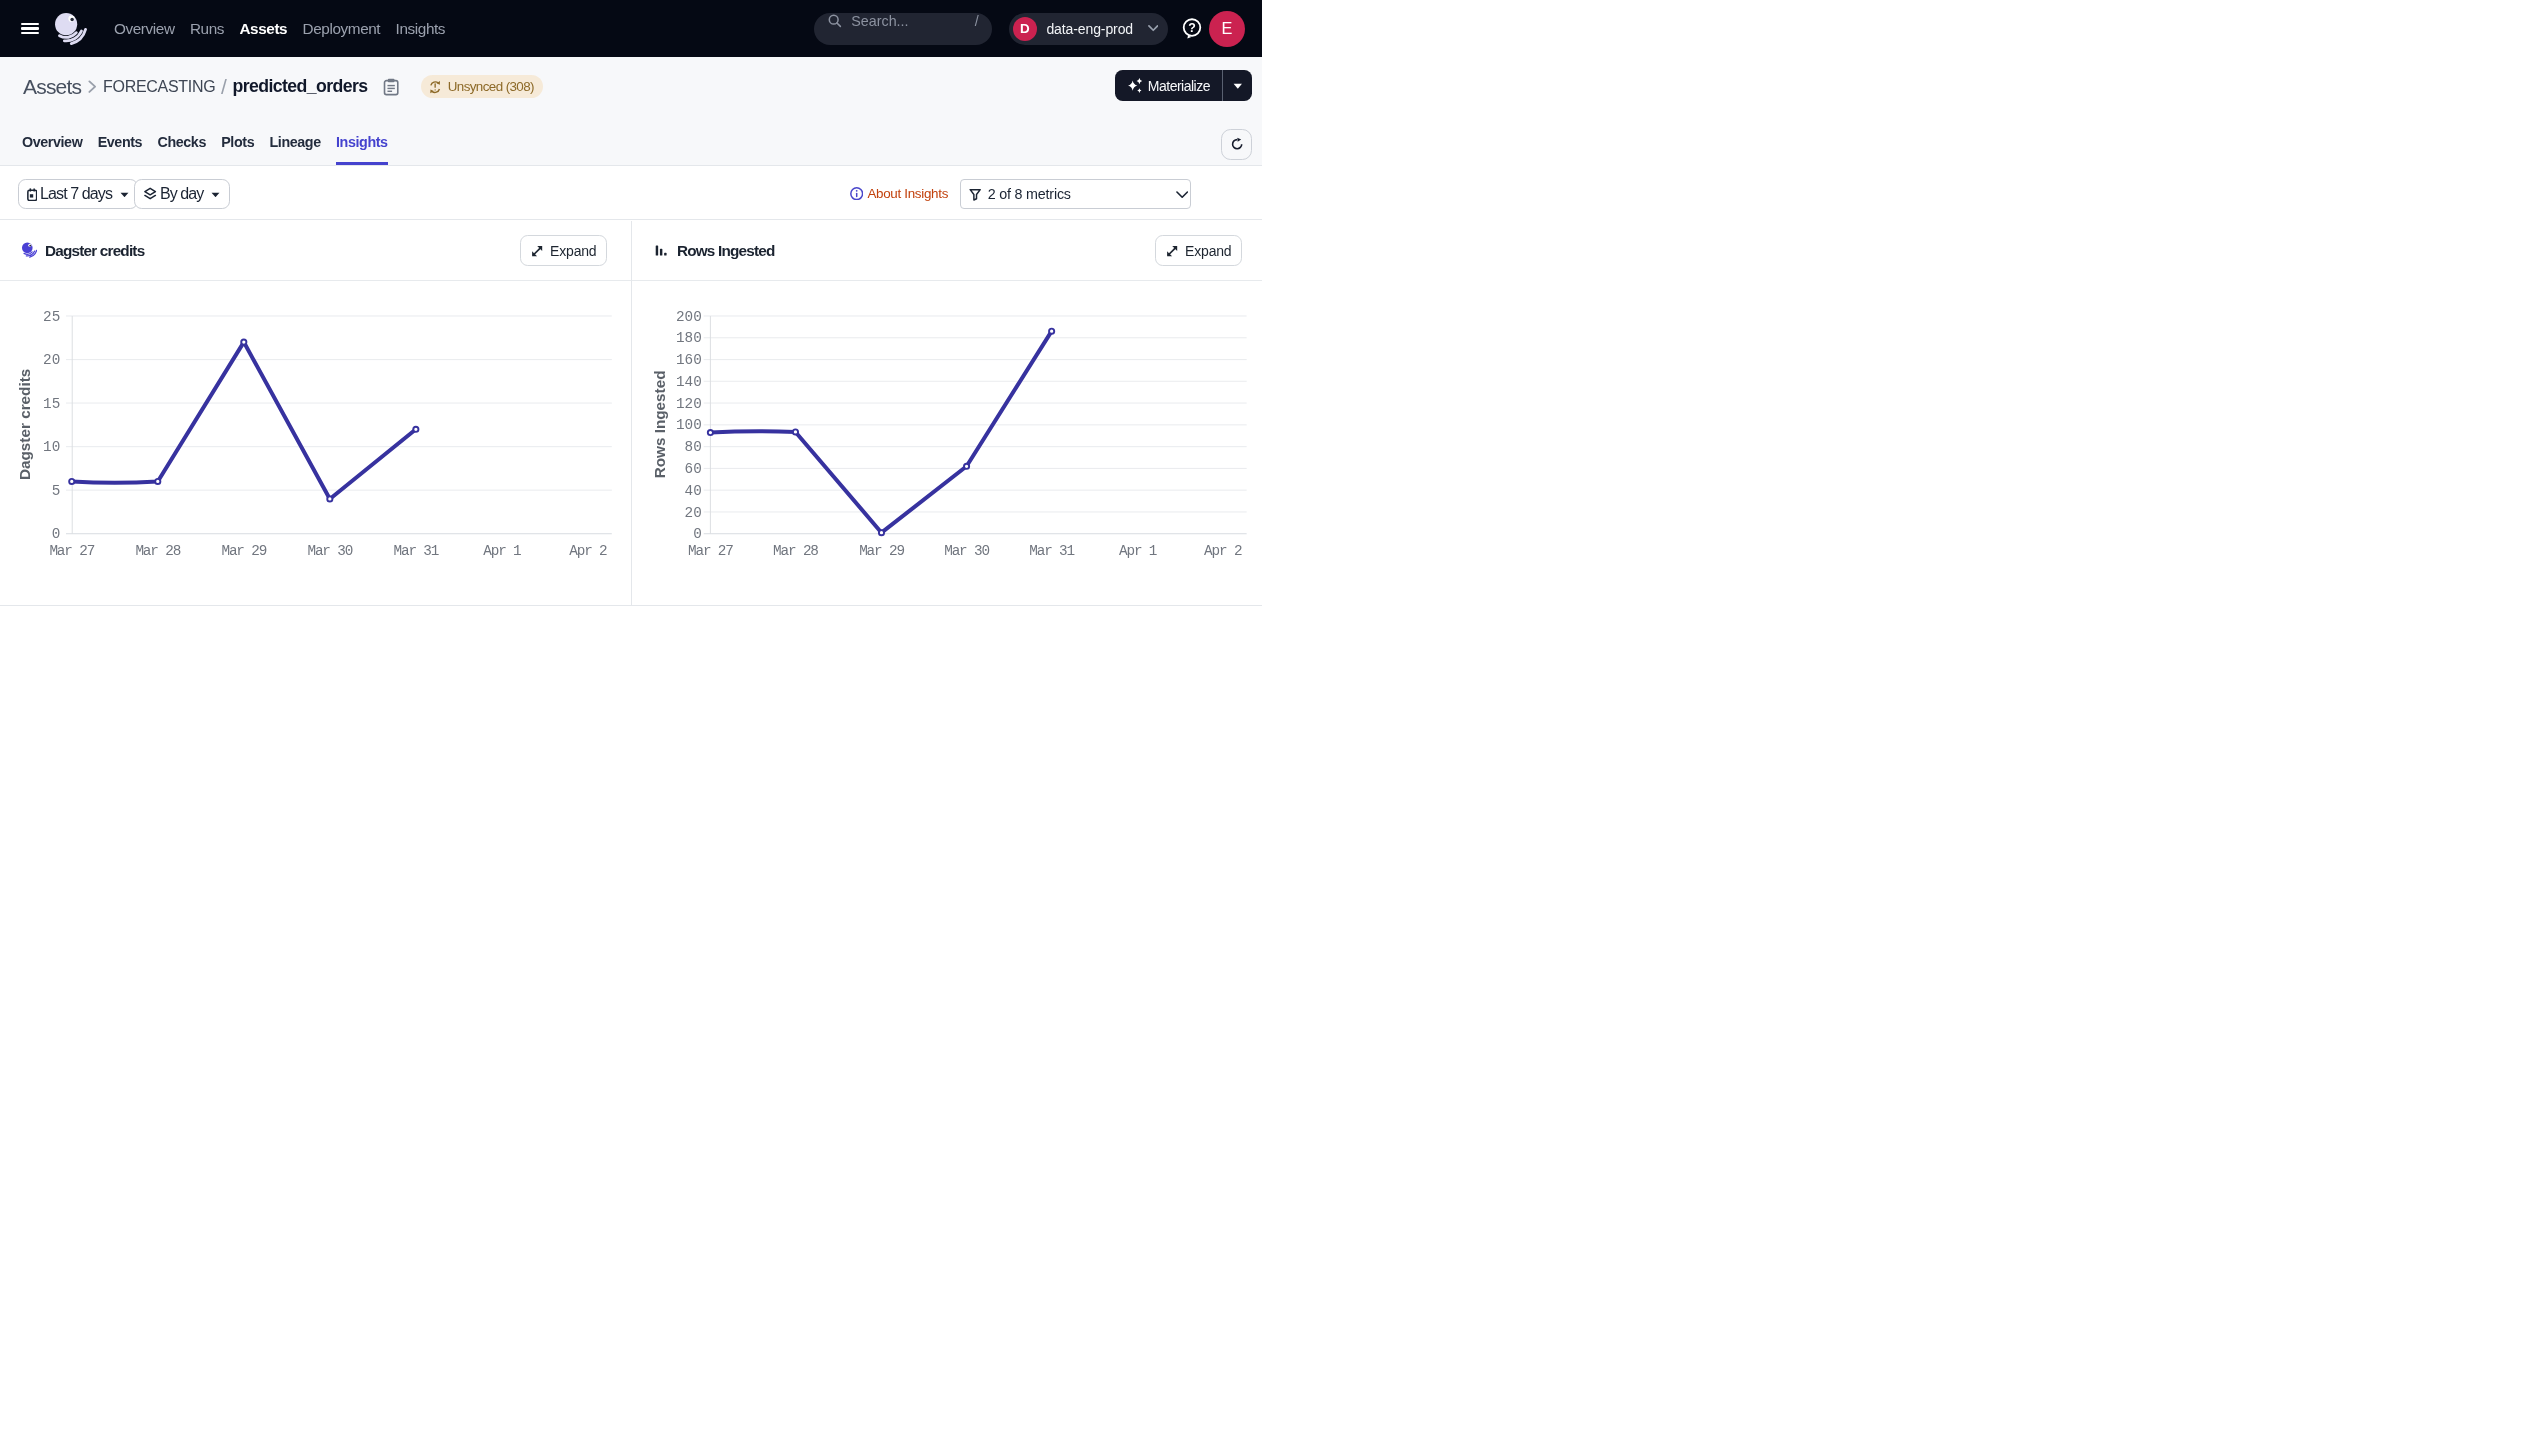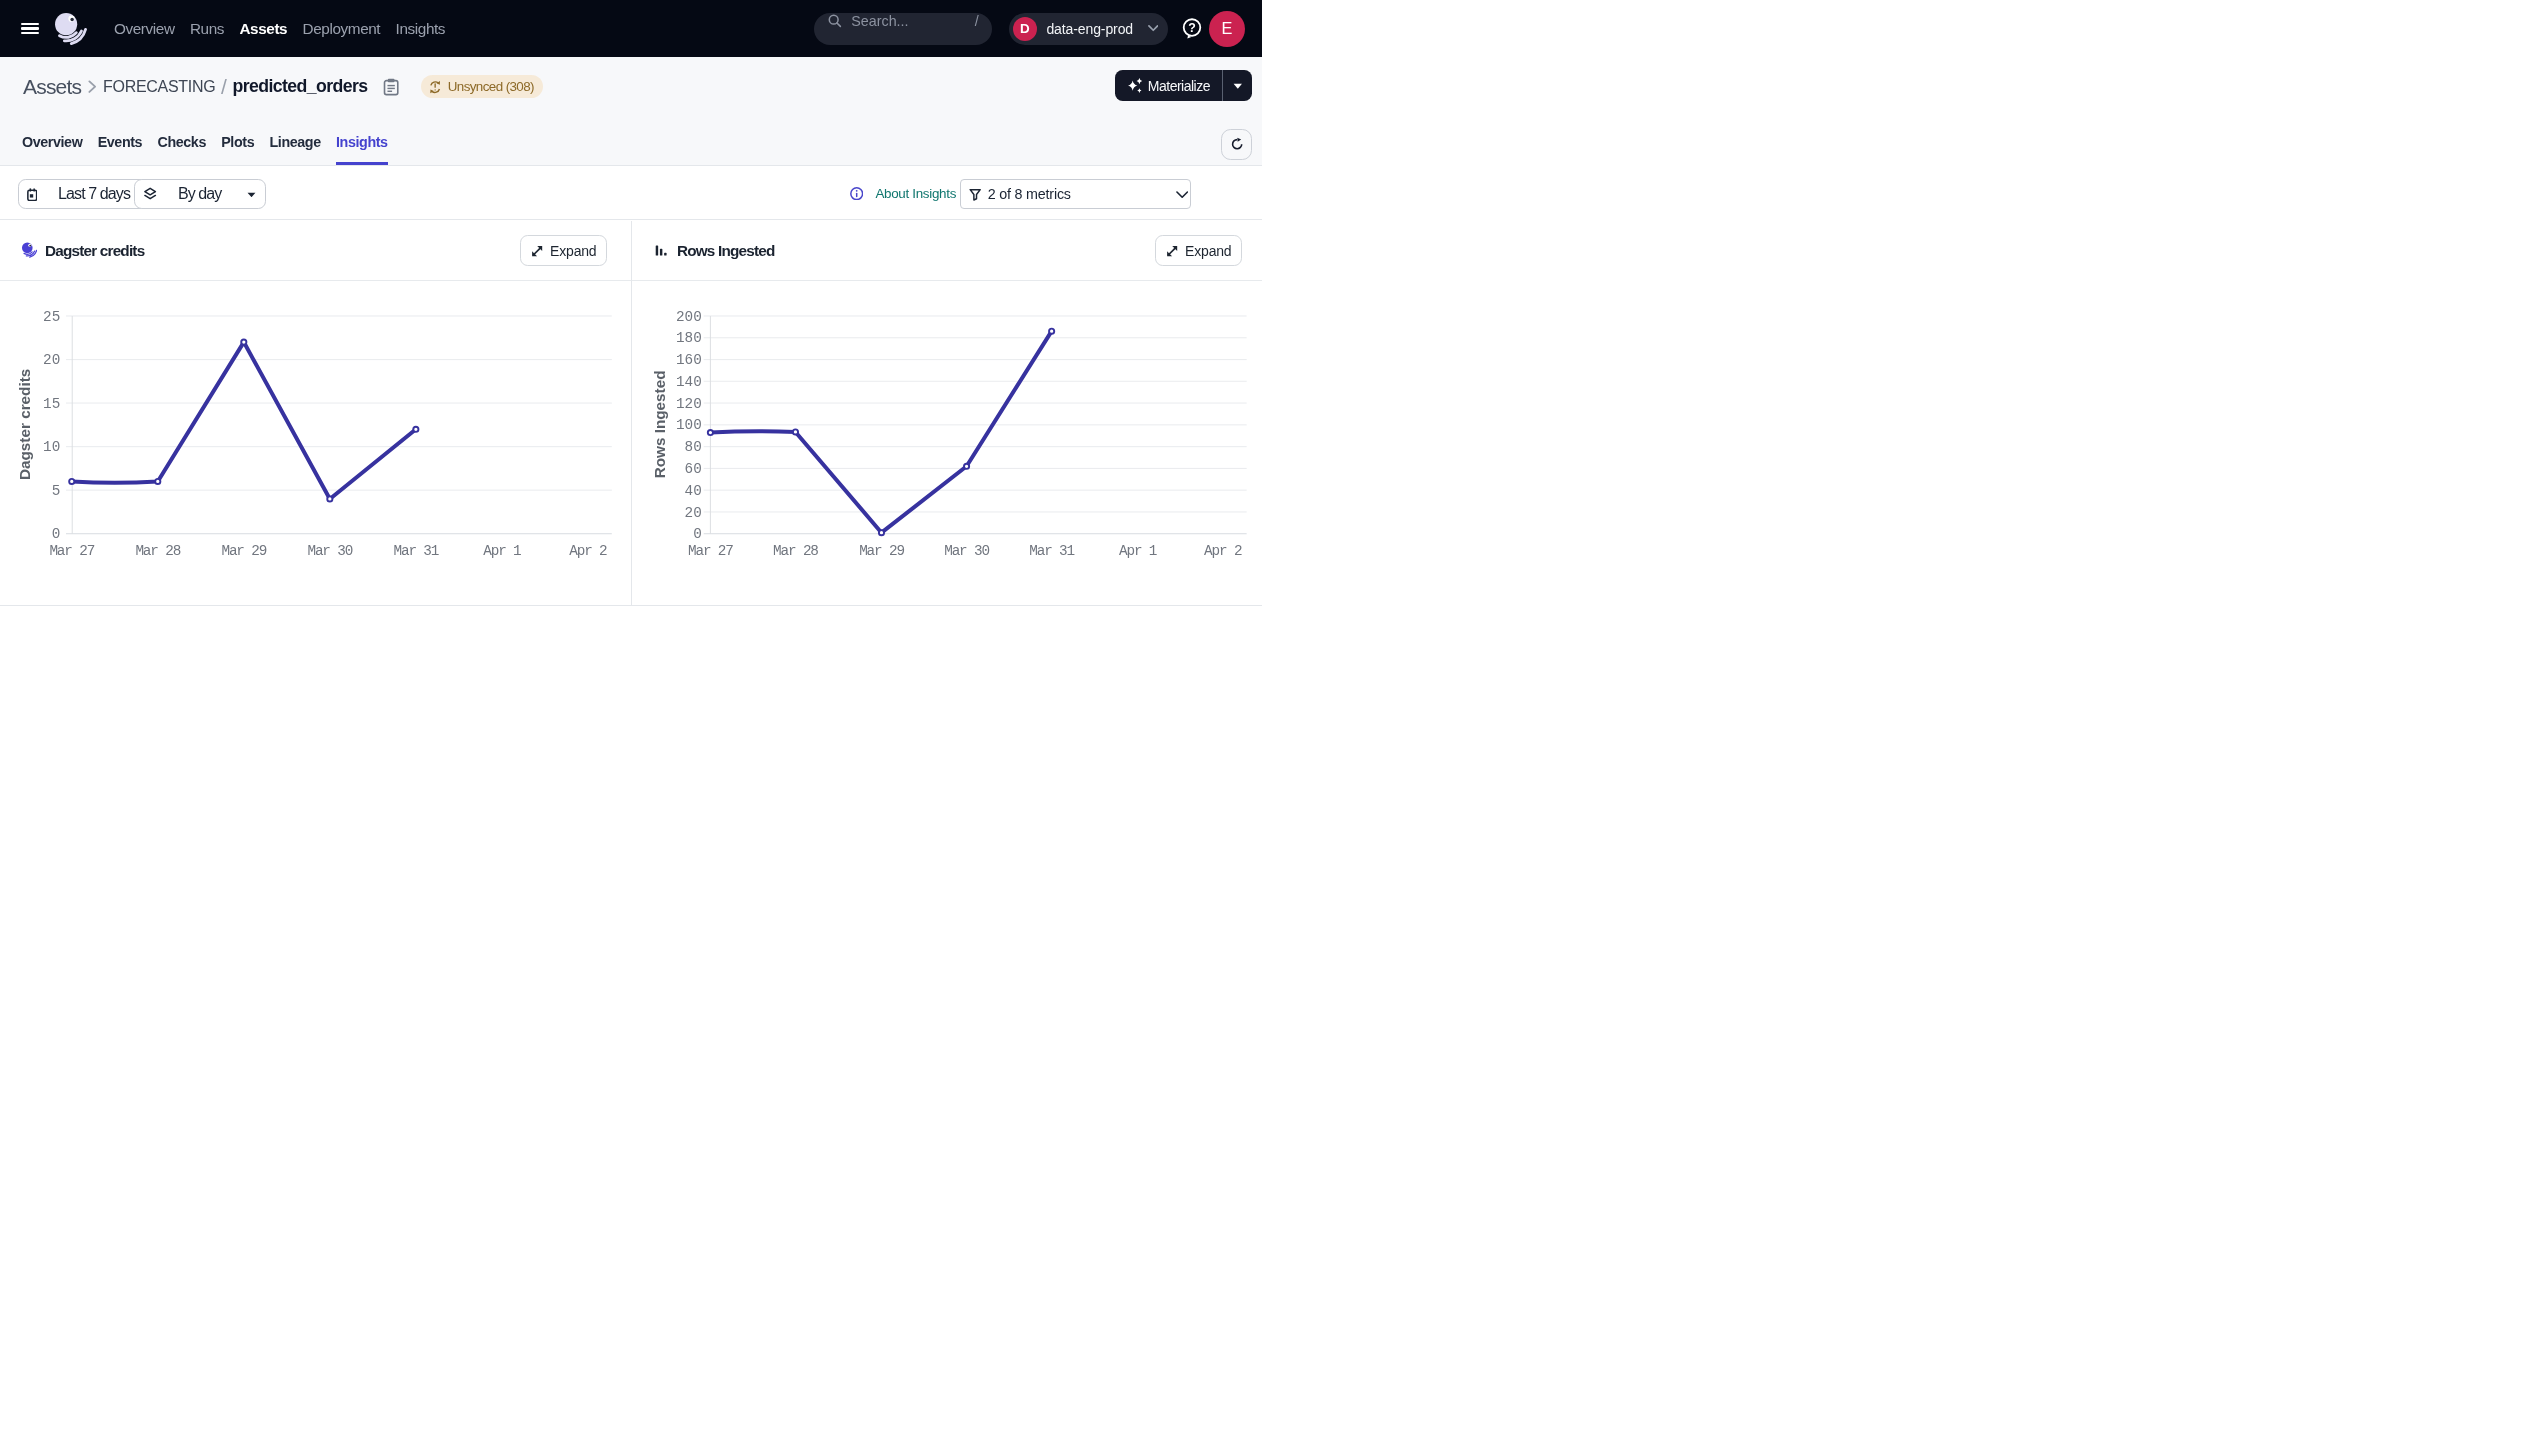--- a/index.html
+++ b/index.html
@@ -41,26 +41,26 @@
 .matbtn .mdiv { width:1px; height:31px; background:#596070; }
 .matbtn .mright { width:29px; height:31px; display:flex; align-items:center; justify-content:center; }
 .tabs { position:absolute; left:22px; bottom:0; display:flex; gap:15.3px; }
 .tabs .tab { font-size:14.3px; font-weight:700; color:#232C3D; padding:0 0 15.3px 0; letter-spacing:-0.4px; }
 .tabs .tab.active { color:#4543CE; position:relative; }
 .tabs .tab.active::after { content:""; position:absolute; left:0; right:0; bottom:0; height:2.9px; background:#4543CE; }
 .refresh { position:absolute; top:129px; right:9.6px; width:31px; height:31px; border:1px solid #CDD1D8; border-radius:9.6px; background:#F7F8FA; display:flex; align-items:center; justify-content:center; }
 
 
 .filters { position:absolute; top:167px; left:0; width:1262px; height:53px; background:#fff; border-bottom:1px solid #E4E7EB; }
-.fbtn { position:absolute; top:12.4px; height:30px; border:1px solid #C9CDD4; border-radius:7.7px; background:#fff; display:flex; align-items:center; color:#1B2433; font-size:16px; letter-spacing:-0.9px;gap:18px; }
+.fbtn { position:absolute; top:12.4px; height:30px; border:1px solid #C9CDD4; border-radius:7.7px; background:#fff; display:flex; align-items:center; color:#1B2433; font-size:16px; letter-spacing:-0.9px; }
 .fbtn.b1 { left:18px; padding:0 8.6px 0 7.7px; }
 .fbtn.b2 { left:134px; padding:0 8.6px 0 7.7px; }
 .fbtn .ftext { margin:0 7.7px 0 2.9px; }
 .about { position:absolute; top:19px; left:850px; display:flex; align-items:center; }
-.about span { color:#0f766e; font-size:13.4px; margin-left:12px; letter-spacing:-0.3px; }
+.about span { color:#c2410c; font-size:13.4px; margin-left:4px; letter-spacing:-0.3px; }
 .metrics { position:absolute; top:12.4px; left:960px; width:231px; height:30px; border:1px solid #C9CDD4; border-radius:4px; background:#fff; display:flex; align-items:center; padding:0 1.9px 0 7.7px; color:#1B2433; font-size:14.3px; letter-spacing:-0.2px; }
 .metrics .mtx { margin-left:6.7px; flex:1; }
 
 
 .chartsec { position:absolute; top:221px; left:0; width:1262px; height:385px; background:#fff; border-bottom:1px solid #E4E7EB; }
 .vdiv { position:absolute; left:631px; top:0; width:1px; height:385px; background:#E4E7EB; }
 .phead { position:absolute; top:0; height:60px; border-bottom:1px solid #E7EAED; display:flex; align-items:center; }
 .phead.hL { left:0; width:631px; }
 .phead.hR { left:632px; width:630px; }
 .ptitle { font-size:15.3px; font-weight:700; color:#1B2330; margin-left:7.7px; letter-spacing:-0.8px; }

